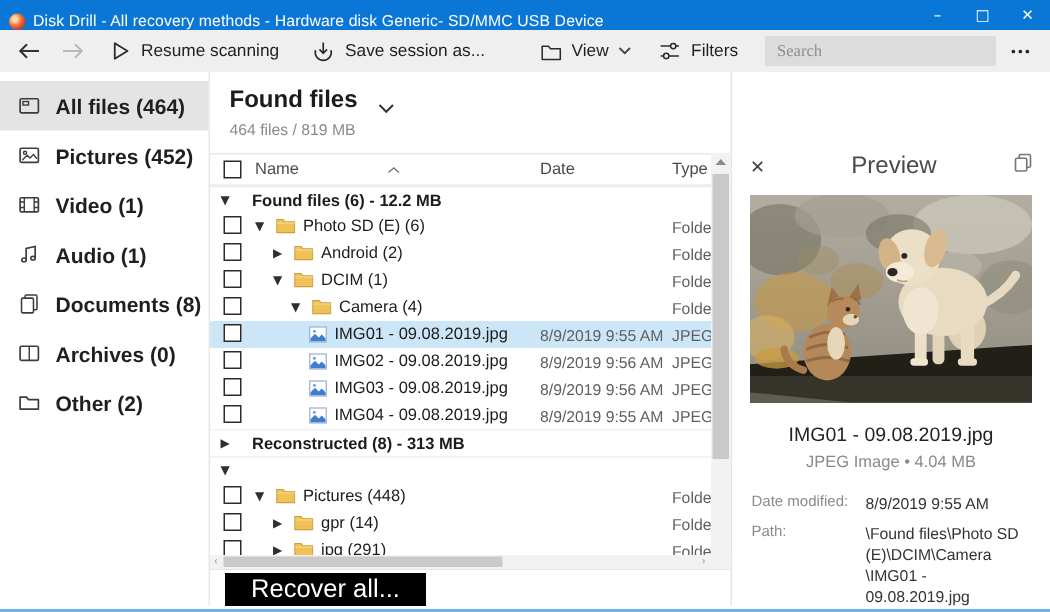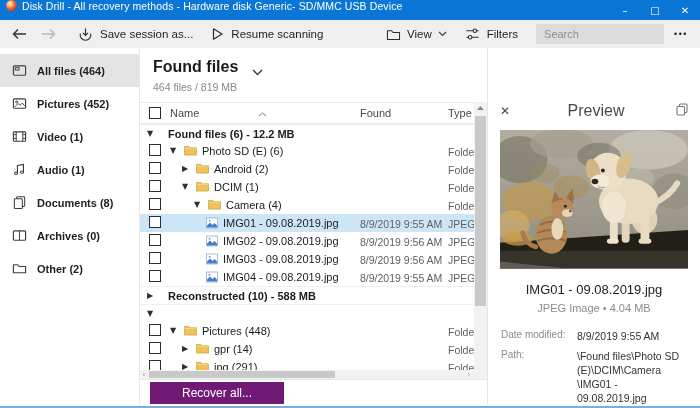--- a/index.html
+++ b/index.html
@@ -2,51 +2,51 @@
 <html><head>
 <meta charset="utf-8">
 <style>
   * { margin:0; padding:0; box-sizing:border-box; }
   html,body { width:700px; height:408px; overflow:hidden; background:#fff;
     font-family:"Liberation Sans", sans-serif; }
   .app { position:relative; width:700px; height:408px; overflow:hidden;
     border-bottom:2px solid #76b0e0; background:#fff; }
 
   
-  .titlebar { height:20px; background:#0a77d7; display:flex; align-items:flex-start; color:#fff; }
+  .titlebar { height:20px; background:#0a77d7; display:flex; align-items:flex-end; color:#fff; }
   .app-logo { width:11px; height:11px; border-radius:50%; flex:none; margin:0 5px 0 6px;
     background:radial-gradient(circle at 35% 35%, #ffd9a0 0 15%, #f06a3a 45%, #c23a2a 75%, #8e2420 100%); }
   .tb-title { font-size:10.5px; flex:1; white-space:nowrap; overflow:hidden; letter-spacing:.1px; }
   .win-btn { width:30px; height:20px; display:flex; align-items:center; justify-content:center;
     font-size:10px; font-family:"DejaVu Sans", sans-serif; }
 
   
   .toolbar { height:28px; background:#efefef; display:flex; align-items:center;
     font-size:11.5px; color:#1f1f1f; }
   .tb-group { display:flex; align-items:center; gap:7px; }
   .icon-btn svg, .tb-group svg { display:block; }
   .nav-back { margin-left:12px; }
   .nav-fwd { margin-left:14px; }
   .g-resume { margin-left:18px; }
   .g-save { margin-left:22px; }
   .tb-spacer { flex:1; }
   .g-view { gap:6px; }
   .g-filters { margin-left:18px; }
-  .search-box { margin-left:18px; width:128px; height:20px; background:#dcdcdc; border:none;
-    font-family:Liberation Sans, sans-serif; font-size:11px; color:#333; padding:0 8px; outline:none; }
+  .search-box { margin-left:18px; width:154px; height:20px; background:#dcdcdc; border:none;
+    font-family:Liberation Serif, serif; font-size:11px; color:#333; padding:0 8px; outline:none; }
   .search-box::placeholder { color:#8f8f8f; }
   .more-btn { margin:0 12px 0 10px; font-size:9px; letter-spacing:1.5px; color:#222; }
 
   
   .sidebar { position:absolute; left:0; top:48px; width:140px; bottom:2px;
     background:#fff; border-right:1px solid #e8e8e8; padding-top:6px; }
   .sb-item { height:33px; display:flex; align-items:center; padding-left:12px; gap:10px; cursor:default; }
   .sb-item.sel { background:#e4e4e4; }
   .sb-ico { width:15px; height:15px; flex:none; display:flex; }
-  .sb-label { font-size:11px; font-weight:bold; color:#1f1f1f; }
+  .sb-label { font-size:14px; font-weight:bold; color:#1f1f1f; }
 
   
   .main { position:absolute; left:140px; top:48px; width:347px; bottom:2px; background:#fff; }
   .main-head { height:54px; padding:10px 0 0 13px; }
   .mh-title-row { display:flex; align-items:flex-end; gap:14px; }
   .mh-title { font-size:16px; font-weight:bold; color:#1b1b1b; }
   .mh-sub { font-size:10.5px; color:#8a8a8a; margin-top:5px; }
   .thead { height:22px; position:relative; border-top:1px solid #e8e8e8; border-bottom:1px solid #e8e8e8;
     font-size:11px; color:#4a4a4a; }
   .thead span { position:absolute; top:4px; }
@@ -70,22 +70,22 @@
   .vscroll { position:absolute; right:0; top:54px; width:13px; height:268px; background:#f2f2f2; z-index:5; }
   .vs-arrow { height:12px; display:flex; align-items:center; justify-content:center; }
   .vs-thumb { position:absolute; left:1px; right:1px; top:14px; height:190px; background:#c9c9c9; }
   .hscroll { position:relative; height:9px; background:#f2f2f2; }
   .hs-arrow { position:absolute; top:0; width:8px; height:9px; font-size:7px; color:#9a9a9a;
     display:flex; align-items:center; justify-content:center; }
   .hs-left { left:0; } .hs-right { right:14px; }
   .hs-thumb { position:absolute; left:9px; top:1px; width:186px; height:7px; background:#c9c9c9; }
 
   .bottombar { height:27px; border-top:1px solid #e5e5e5; display:flex; align-items:center; }
-  .recover-btn { margin-left:10px; width:134px; height:22px; background:#701a75; color:#fff;
-    border:none; font-family:"Liberation Sans", sans-serif; font-size:12px; }
+  .recover-btn { margin-left:10px; width:134px; height:22px; background:#000000; color:#fff;
+    border:none; font-family:"Liberation Sans", sans-serif; font-size:17px; }
 
   
   .preview { position:absolute; left:487px; top:48px; right:0; bottom:2px; background:#fff;
     border-left:1px solid #e5e5e5; display:flex; flex-direction:column; }
   .pv-head { margin-top:54px; height:22px; display:flex; align-items:center; padding:0 12px; }
   .pv-close { font-size:12px; color:#444; width:16px; }
   .pv-title { flex:1; text-align:center; font-size:16px; color:#4a4a4a; }
   .pv-img { margin:10px 12px 0; height:140px; }
   .pv-img svg { width:100%; height:100%; display:block; }
   .pv-filename { text-align:center; font-size:13px; color:#222; margin-top:13px; }
@@ -113,32 +113,32 @@
     <span class="icon-btn nav-back">
       <svg width="15" height="12" viewBox="0 0 15 12">
           <path d="M14 6 H2 M6 1.5 L1.5 6 L6 10.5" stroke="#333" stroke-width="1.4" fill="none"></path>
         </svg>
     </span>
     <span class="icon-btn nav-fwd">
       <svg width="15" height="12" viewBox="0 0 15 12">
           <path d="M1 6 H13 M9 1.5 L13.5 6 L9 10.5" stroke="#b9b9b9" stroke-width="1.4" fill="none"></path>
         </svg>
     </span>
+    <span class="tb-group g-resume">
+      <svg width="13" height="14" viewBox="0 0 13 14">
+          <path d="M2.5 1.8 L11 7 L2.5 12.2 Z" stroke="#2b2b2b" stroke-width="1.2" fill="none" stroke-linejoin="round"></path>
+        </svg>
+      <span>Resume scanning</span>
+    </span>
     <span class="tb-group g-save">
       <svg width="15" height="15" viewBox="0 0 16 16">
           <path d="M8 1.5 V8.8 M5.3 6.3 L8 9.1 L10.7 6.3" stroke="#2b2b2b" stroke-width="1.2" fill="none"></path>
           <path d="M2.5 7 a5.7 5.7 0 1 0 11 0" stroke="#2b2b2b" stroke-width="1.2" fill="none"></path>
         </svg>
       <span>Save session as...</span>
-    </span>
-    <span class="tb-group g-resume">
-      <svg width="13" height="14" viewBox="0 0 13 14">
-          <path d="M2.5 1.8 L11 7 L2.5 12.2 Z" stroke="#2b2b2b" stroke-width="1.2" fill="none" stroke-linejoin="round"></path>
-        </svg>
-      <span>Resume scanning</span>
     </span>
     <span class="tb-spacer"></span>
     <span class="tb-group g-view">
       <svg width="15" height="13" viewBox="0 0 16 14">
           <path d="M1.5 3 h4.5 l1.5 1.8 H14.5 V12.5 H1.5 Z" stroke="#2b2b2b" stroke-width="1.1" fill="none" stroke-linejoin="round"></path>
         </svg>
       <span>View</span>
       <svg width="9" height="6" viewBox="0 0 9 6">
           <path d="M1 1 L4.5 4.5 L8 1" stroke="#444" stroke-width="1.2" fill="none"></path>
         </svg>
@@ -233,21 +233,21 @@
       <div class="mh-sub">464 files / 819 MB</div>
     </div>
     <div class="thead">
       <span class="cb" style="top:4px;margin-top:0"></span>
       <span class="col-name">Name</span>
       <span class="col-caret">
         <svg width="9" height="5" viewBox="0 0 9 5">
             <path d="M1 4 L4.5 1 L8 4" stroke="#777" stroke-width="1" fill="none"></path>
           </svg>
       </span>
-      <span class="col-date">Found</span>
+      <span class="col-date">Date</span>
       <span class="col-type">Type</span>
     </div>
     <div class="rows">
         <div class="row group">
           <span class="arr" style="left:7px">▼</span>
           <span class="rname" style="left:28px">Found files (6) - 12.2 MB</span>
         </div>
         <div class="row folder">
           <span class="cb"></span>
           <span class="arr" style="left:30px">▼</span>
@@ -327,21 +327,21 @@
               <rect x="0.5" y="1" width="11" height="10" fill="#fff" stroke="#9ab0c8" stroke-width=".8"></rect>
               <path d="M1 8.5 L4 5.5 L6.5 8 L8.5 6 L11 8.5 V10.5 H1 Z" fill="#3f7fd1"></path>
               <circle cx="3.6" cy="3.8" r="1" fill="#6aa5e0"></circle>
             </svg></span>
           <span class="rname" style="left:83px">IMG04 - 09.08.2019.jpg</span>
           <span class="rdate">8/9/2019 9:55 AM</span>
           <span class="rtype">JPEG Image</span>
         </div>
         <div class="row group">
           <span class="arr" style="left:7px">▶</span>
-          <span class="rname" style="left:28px">Reconstructed (10) - 588 MB</span>
+          <span class="rname" style="left:28px">Reconstructed (8) - 313 MB</span>
         </div>
         <div class="row group">
           <span class="arr" style="left:7px">▼</span>
         </div>
         <div class="row folder">
           <span class="cb"></span>
           <span class="arr" style="left:30px">▼</span>
           <span class="fico" style="left:44px"><svg width="13" height="11" viewBox="0 0 14 12">
               <path d="M0.5 1.5 h4.6 l1.4 1.6 H13.5 V11 H0.5 Z" fill="#efc157" stroke="#caa13f" stroke-width=".8"></path>
               <path d="M0.5 4 H13.5" stroke="#f7dd9a" stroke-width=".8"></path>

